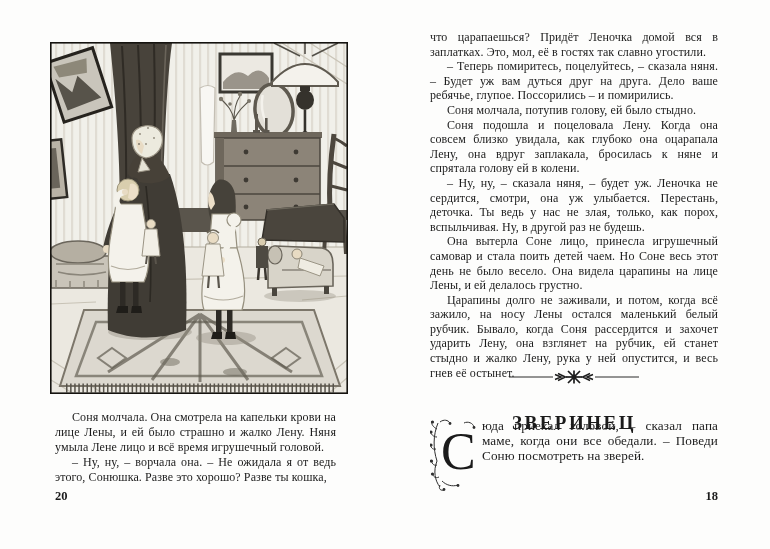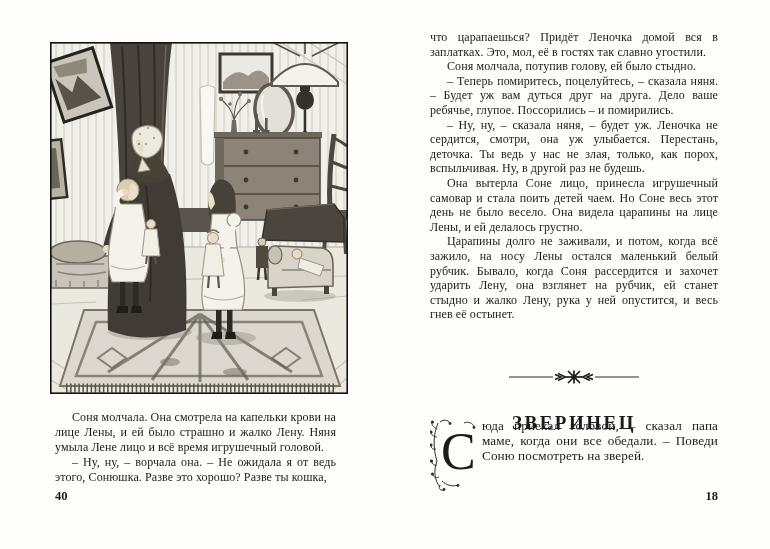--- a/index.html
+++ b/index.html
@@ -233,26 +233,27 @@
     <path d="M159,234 L158,246 M168,234 L169,246" stroke="#5a554c" stroke-width="2.2"></path>
   </g>
 
   <rect x="0.8" y="0.8" width="296.4" height="350.4" fill="none" stroke="#15130f" stroke-width="1.6"></rect>
 </svg>
 
 <div class="abs textcol left-text">
   <p>Соня молчала. Она смотрела на капельки крови на лице Лены, и ей было страшно и жалко Лену. Няня умыла Лене лицо и всё время игрушечный головой.</p>
   <p>– Ну, ну, – ворчала она. – Не ожидала я от ведь этого, Сонюшка. Разве это хорошо? Разве ты кошка,</p>
 </div>
-<div class="abs pagenum pn-left">40</div>
+<div class="abs pagenum pn-left">20</div>
 
 <div class="abs textcol right-text">
   <p class="noindent">что царапаешься? Придёт Леночка домой вся в заплатках. Это, мол, её в гостях так славно угостили.</p>
+  <p>– Теперь помиритесь, поцелуйтесь, – сказала няня. – Будет уж вам дуться друг на друга. Дело ваше ребячье, глупое. Поссорились – и помирились.</p>
   <p>Соня молчала, потупив голову, ей было стыдно.</p>
-  <p>– Теперь помиритесь, поцелуйтесь, – сказала няня. – Будет уж вам дуться друг на друга. Дело ваше ребячье, глупое. Поссорились – и помирились.</p>
+  <p>Соня подошла и поцеловала Лену. Когда она совсем близко увидала, как глубоко она оцарапала Лену, она вдруг заплакала, бросилась к няне и спрятала голову ей в колени.</p>
   <p>– Ну, ну, – сказала няня, – будет уж. Леночка не сердится, смотри, она уж улыбается. Перестань, деточка. Ты ведь у нас не злая, только, как порох, вспыльчивая. Ну, в другой раз не будешь.</p>
   <p>Она вытерла Соне лицо, принесла игрушечный самовар и стала поить детей чаем. Но Соне весь этот день не было весело. Она видела царапины на лице Лены, и ей делалось грустно.</p>
   <p>Царапины долго не заживали, и потом, когда всё зажило, на носу Лены остался маленький белый рубчик. Бывало, когда Соня рассердится и захочет ударить Лену, она взглянет на рубчик, ей станет стыдно и жалко Лену, рука у ней опустится, и весь гнев её остынет.</p>
 </div>
 
 <div class="abs divider-wrap">
   <svg width="130" height="14" viewBox="0 0 130 14" aria-hidden="true">
     <line x1="0" y1="7" x2="44" y2="7" stroke="#2a2a2a" stroke-width="1"></line>
     <line x1="86" y1="7" x2="130" y2="7" stroke="#2a2a2a" stroke-width="1"></line>
     <g stroke="#1c1c1c" stroke-width="1.7">

